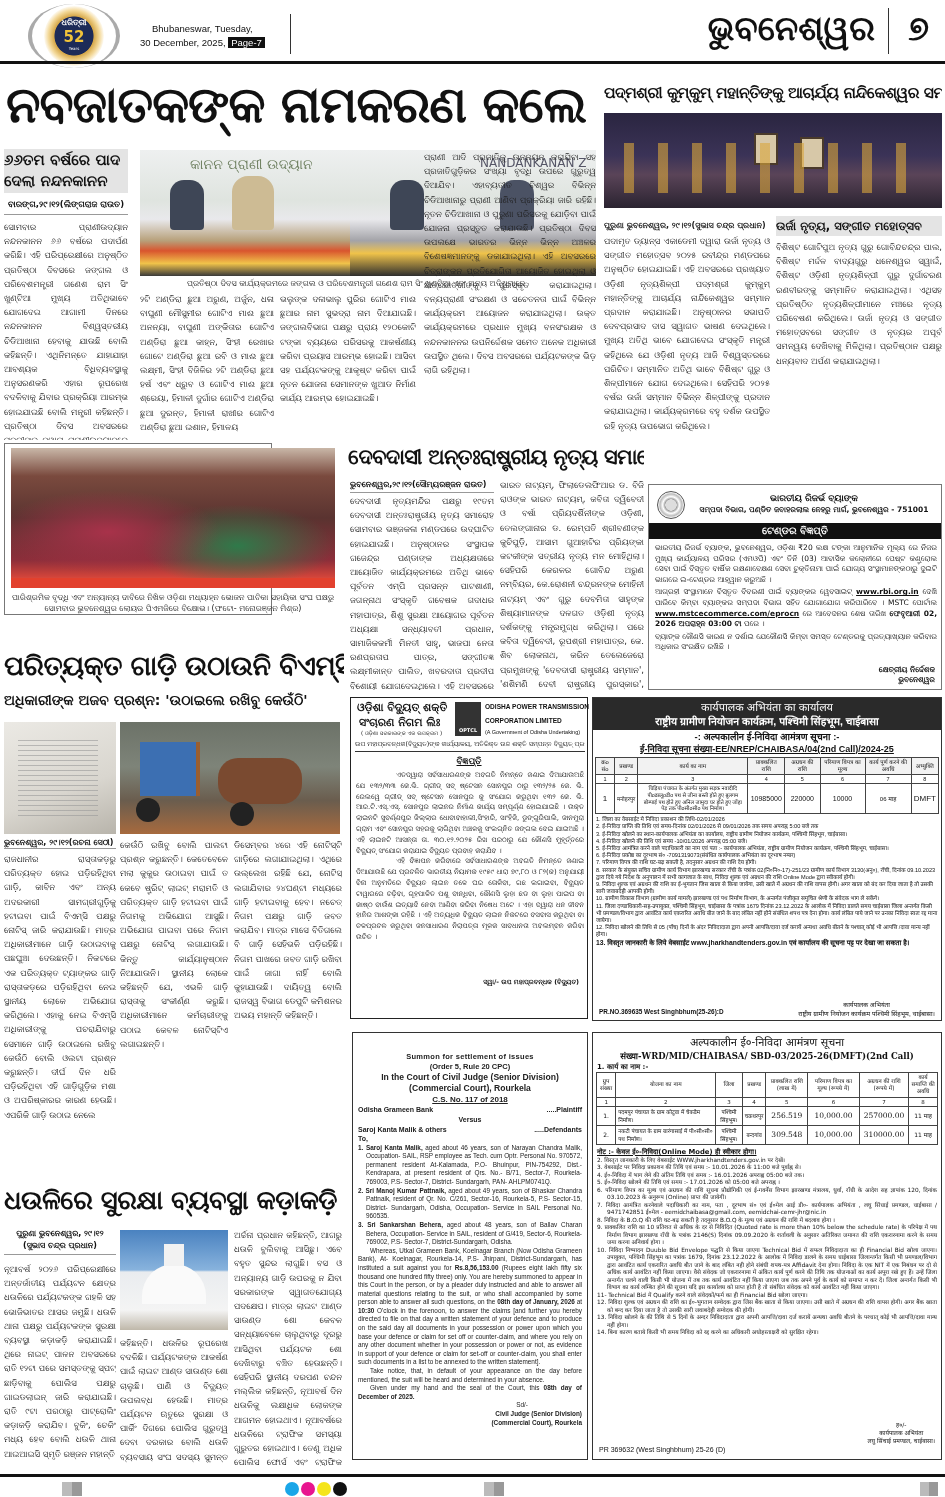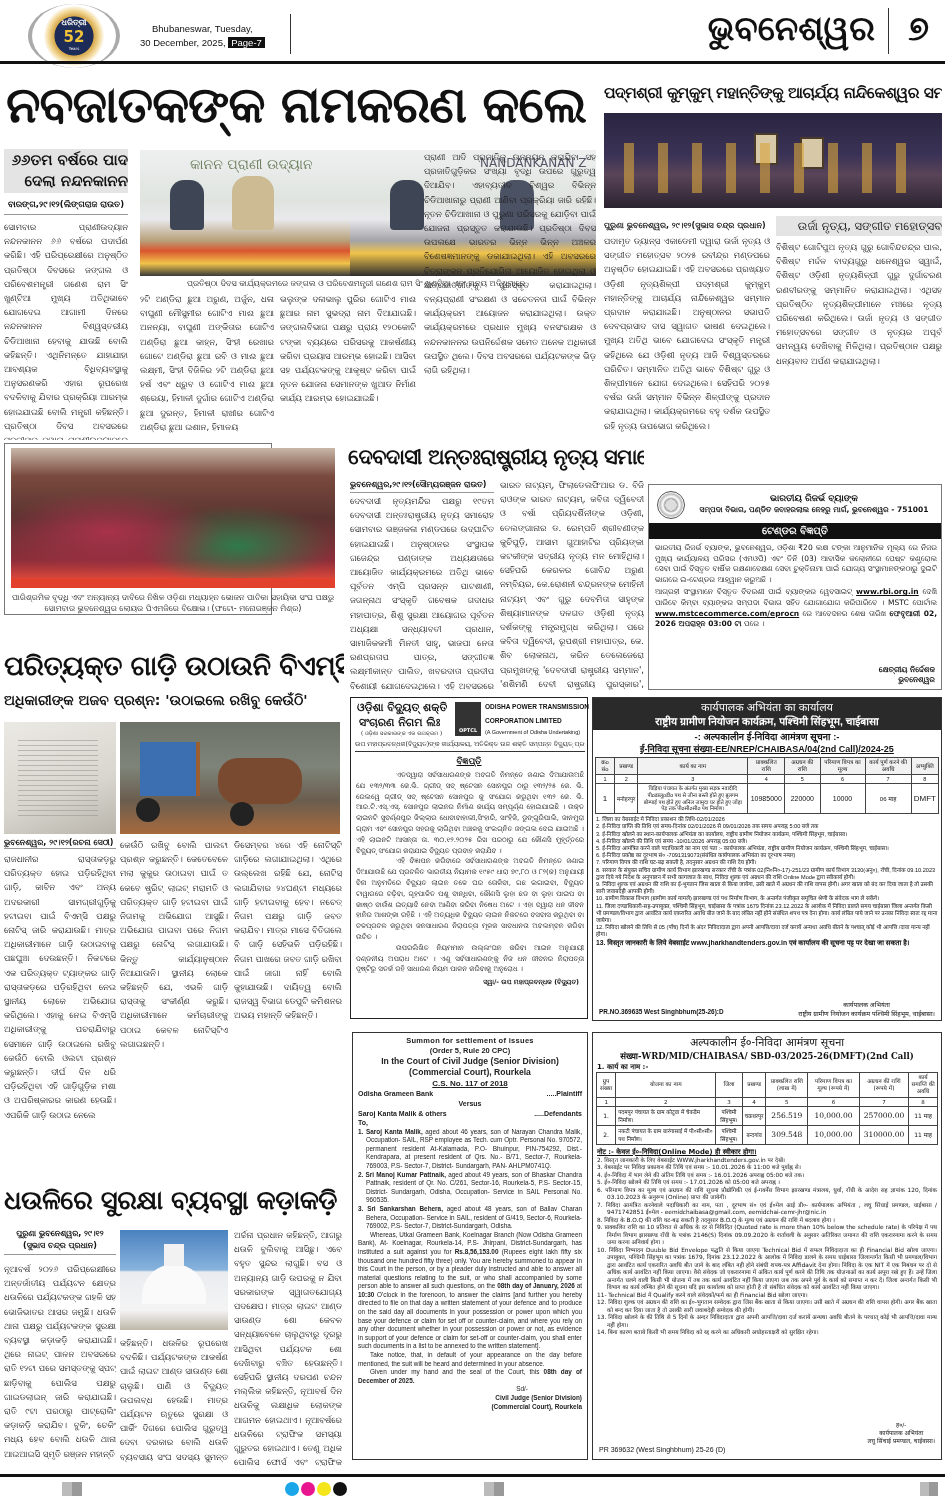--- a/index.html
+++ b/index.html
@@ -42,21 +42,21 @@
   <div class="abs" style="left:290px;top:14px;width:1px;height:40px;background:#333;"></div>
   <div class="abs" style="right:70px;top:8px;font-size:34px;font-weight:700;color:#111;">ଭୁବନେଶ୍ୱର</div>
   <div class="abs" style="right:56px;top:8px;width:1px;height:46px;background:#333;"></div>
   <div class="abs" style="right:16px;top:8px;font-size:34px;font-weight:700;color:#111;">୭</div>
 </div>
 <div class="abs rule" style="left:0;top:61px;width:945px;height:3px;"></div>
 
 <div class="abs hl" style="left:6px;top:70px;width:588px;font-size:50px;line-height:70px;letter-spacing:-1px;">ନବଜାତକଙ୍କ ନାମକରଣ କଲେ ମନ୍ତ୍ରୀ</div>
 
 <div class="abs" style="left:4px;top:149px;width:124px;height:44px;background:#e4e4e4;">
-  <div style="font-size:15px;line-height:21px;font-weight:700;text-align:right;padding-top:1px;">୬୬ତମ ବର୍ଷରେ ପାଦ ଦେଲା ନନ୍ଦନକାନନ</div>
+  <div style="font-size:15px;line-height:21px;font-weight:700;text-align:left;padding-top:1px;">୬୬ତମ ବର୍ଷରେ ପାଦ ଦେଲା ନନ୍ଦନକାନନ</div>
 </div>
 <div class="abs" style="left:4px;top:199px;width:124px;font-size:8.5px;font-weight:700;text-align:center;border-bottom:1px solid #999;padding-bottom:4px;">ବାରଙ୍ଗ,୨୯।୧୨(ଲିଙ୍ଗରାଜ ରାଉତ)</div>
 <div class="abs col-text" style="left:4px;top:220px;width:124px;height:220px;">ସୋମବାର ପ୍ରାଣୀଉଦ୍ୟାନ ନନ୍ଦନକାନନ ୬୬ ବର୍ଷରେ ପଦାର୍ପଣ କରିଛି। ଏହି ପରିପ୍ରେକ୍ଷୀରେ ଅନୁଷ୍ଠିତ ପ୍ରତିଷ୍ଠା ଦିବସରେ ଜଙ୍ଗଲ ଓ ପରିବେଶମନ୍ତ୍ରୀ ଗଣେଶ ରାମ ସିଂ ଖୁଣ୍ଟିଆ ମୁଖ୍ୟ ଅତିଥିଭାବେ ଯୋଗଦେଇ ଆଗାମୀ ଦିନରେ ନନ୍ଦନକାନନ ବିଶ୍ୱସ୍ତରୀୟ ଚିଡିଆଖାନା ହେବାକୁ ଯାଉଛି ବୋଲି କହିଛନ୍ତି। ଏଥିନିମନ୍ତେ ଯାହାଯାହା ଆବଶ୍ୟକ ବିଧିବ୍ୟବସ୍ଥାକୁ ଅନୁସରଣକରି ଏହାର ରୂପରେଖ ବଦଳିବାକୁ ଯିବାର ପ୍ରକ୍ରିୟା ଆରମ୍ଭ ହୋଇଯାଇଛି ବୋଲି ମନ୍ତ୍ରୀ କହିଛନ୍ତି। ପ୍ରତିଷ୍ଠା ଦିବସ ଅବସରରେ ମନ୍ତ୍ରୀଙ୍କ ଦ୍ୱାରା ପ୍ରାଣୀଉଦ୍ୟାନରେ ନବଜନ୍ମିତ ଶାବକମାନଙ୍କ ନାମକରଣ କରାଯାଇଛି। ଧଳା ବାଘୁଣୀ ରୁପାର</div>
 
 <div class="abs photo" style="left:140px;top:150px;width:210px;height:126px;background:linear-gradient(180deg,#eef0f0 0%,#dfe4df 40%,#e9e9ec 55%,#b7a07a 72%,#d9552e 80%,#f0c34a 90%,#3a3a3a 100%);">
   <div class="abs" style="left:50px;top:6px;font-size:14px;color:#6b7d5c;">କାନନ ପ୍ରାଣୀ ଉଦ୍ୟାନ</div>
   <div class="abs" style="left:30px;top:30px;width:34px;height:50px;background:#3e4656;border-radius:14px 14px 4px 4px;"></div>
   <div class="abs" style="left:92px;top:26px;width:42px;height:54px;background:#cdbb94;border-radius:16px 16px 4px 4px;"></div>
 </div>
 <div class="abs photo" style="left:350px;top:150px;width:246px;height:126px;background:linear-gradient(180deg,#eef0f0 0%,#dfe4df 40%,#e9e9ec 55%,#a3a3a8 72%,#f0c34a 82%,#2e2e2e 100%);">
@@ -70,21 +70,21 @@
 <div class="abs col-text" style="left:424px;top:150px;width:172px;height:290px;">ପ୍ରାଣୀ ଆଦି ପ୍ରଜାତିକୁ ଉନ୍ନୟନ କରାଯିବା ସହ ପ୍ରଜାତିଗୁଡ଼ିକର ସଂଖ୍ୟା ବୃଦ୍ଧି ଉପରେ ଗୁରୁତ୍ୱ ଦିଆଯିବ। ଏହାବ୍ୟତୀତ ବିଶ୍ୱର ବିଭିନ୍ନ ଚିଡିଆଖାନାରୁ ପ୍ରାଣୀ ଆଣିବା ପ୍ରକ୍ରିୟା ଜାରି ରହିଛି। ନୂତନ ଚିଡିଆଖାନା ଓ ପୁରୁଣା ପରିସରକୁ ଯୋଡ଼ିବା ପାଇଁ ଯୋଜନା ପ୍ରସ୍ତୁତ କରାଯାଉଛି। ପ୍ରତିଷ୍ଠା ଦିବସ ଉପଲକ୍ଷେ ଭାରତର ଭିନ୍ନ ଭିନ୍ନ ଅଞ୍ଚଳର ବିଶେଷଜ୍ଞମାନଙ୍କୁ ଡକାଯାଇଥିଲା। ଏହି ଅବସରରେ ଚିତ୍ରାଙ୍କନ ପ୍ରତିଯୋଗିତା ଆୟୋଜିତ ହୋଇଥିଲା ଓ ଛାତ୍ରଛାତ୍ରୀଙ୍କୁ ପୁରସ୍କୃତ କରାଯାଇଥିଲା। ବନ୍ୟପ୍ରାଣୀ ସଂରକ୍ଷଣ ଓ ସଚେତନତା ପାଇଁ ବିଭିନ୍ନ କାର୍ଯ୍ୟକ୍ରମ ଆୟୋଜନ କରାଯାଇଥିଲା। ଉକ୍ତ କାର୍ଯ୍ୟକ୍ରମରେ ପ୍ରଧାନ ମୁଖ୍ୟ ବନସଂରକ୍ଷକ ଓ ନନ୍ଦନକାନନର ଉପନିର୍ଦ୍ଦେଶକ ସମେତ ଅନେକ ଅଧିକାରୀ ଉପସ୍ଥିତ ଥିଲେ। ଦିବସ ଅବସରରେ ପର୍ଯ୍ୟଟକଙ୍କ ଭିଡ଼ ଲାଗି ରହିଥିଲା।</div>
 
 <div class="abs hl" style="left:604px;top:80px;width:338px;font-size:15.5px;line-height:26px;letter-spacing:-0.5px;">ପଦ୍ମଶ୍ରୀ କୁମ୍‌କୁମ୍ ମହାନ୍ତିଙ୍କୁ ଆଚାର୍ଯ୍ୟ ନାନ୍ଦିକେଶ୍ୱର ସମ୍ମାନ</div>
 <div class="abs photo" style="left:604px;top:113px;width:338px;height:95px;background:linear-gradient(180deg,#2a2540 0%,#3b3357 45%,#5a4458 65%,#2a2330 100%);">
   <div class="abs" style="left:150px;top:20px;width:24px;height:32px;background:#d7c8a8;border:2px solid #4a3a2a;"></div>
   <div class="abs" style="left:196px;top:24px;width:24px;height:32px;background:#d7c8a8;border:2px solid #4a3a2a;"></div>
   <div class="abs" style="left:20px;top:30px;width:300px;height:50px;background:repeating-linear-gradient(90deg,#d9a63c 0 10px,transparent 10px 34px);opacity:.6;"></div>
 </div>
 <div class="abs caption" style="left:604px;top:220px;width:165px;text-align:left;font-weight:700;white-space:nowrap;overflow:hidden;">ପୁରୁଣା ଭୁବନେଶ୍ୱର, ୨୯।୧୨(ସୁଭାସ ଚନ୍ଦ୍ର ପ୍ରଧାନ)</div>
 <div class="abs" style="left:776px;top:216px;width:166px;height:20px;background:#e4e4e4;">
-  <div style="font-size:11.5px;font-weight:400;text-align:right;line-height:20px;white-space:nowrap;">ଉର୍ଜା ନୃତ୍ୟ, ସଙ୍ଗୀତ ମହୋତ୍ସବ</div>
+  <div style="font-size:11.5px;font-weight:700;text-align:left;line-height:20px;white-space:nowrap;">ଉର୍ଜା ନୃତ୍ୟ, ସଙ୍ଗୀତ ମହୋତ୍ସବ</div>
 </div>
 <div class="abs col-text" style="left:604px;top:234px;width:166px;height:206px;">ପଦାମୃତ ଡ୍ୟାନ୍ସ ଏକାଡେମୀ ଦ୍ୱାରା ଉର୍ଜା ନୃତ୍ୟ ଓ ସଙ୍ଗୀତ ମହୋତ୍ସବ ୨୦୨୫ ରବୀନ୍ଦ୍ର ମଣ୍ଡପରେ ଅନୁଷ୍ଠିତ ହୋଇଯାଇଛି। ଏହି ଅବସରରେ ପ୍ରଖ୍ୟାତ ଓଡ଼ିଶୀ ନୃତ୍ୟଶିଳ୍ପୀ ପଦ୍ମଶ୍ରୀ କୁମ୍‌କୁମ୍ ମହାନ୍ତିଙ୍କୁ ଆଚାର୍ଯ୍ୟ ନାନ୍ଦିକେଶ୍ୱର ସମ୍ମାନ ପ୍ରଦାନ କରାଯାଇଛି। ଅନୁଷ୍ଠାନର ସଭାପତି ଦେବପ୍ରସାଦ ଦାସ ସ୍ୱାଗତ ଭାଷଣ ଦେଇଥିଲେ। ମୁଖ୍ୟ ଅତିଥି ଭାବେ ଯୋଗଦେଇ ସଂସ୍କୃତି ମନ୍ତ୍ରୀ କହିଥିଲେ ଯେ ଓଡ଼ିଶୀ ନୃତ୍ୟ ଆଜି ବିଶ୍ୱସ୍ତରରେ ପରିଚିତ। ସମ୍ମାନିତ ଅତିଥି ଭାବେ ବିଶିଷ୍ଟ ଗୁରୁ ଓ ଶିଳ୍ପୀମାନେ ଯୋଗ ଦେଇଥିଲେ। ସେହିପରି ୨୦୨୫ ବର୍ଷର ଉର୍ଜା ସମ୍ମାନ ବିଭିନ୍ନ ଶିଳ୍ପୀଙ୍କୁ ପ୍ରଦାନ କରାଯାଇଥିଲା। କାର୍ଯ୍ୟକ୍ରମରେ ବହୁ ଦର୍ଶକ ଉପସ୍ଥିତ ରହି ନୃତ୍ୟ ଉପଭୋଗ କରିଥିଲେ।</div>
 <div class="abs col-text" style="left:776px;top:240px;width:166px;height:200px;">ବିଶିଷ୍ଟ ଗୋଟିପୁଅ ନୃତ୍ୟ ଗୁରୁ ଗୋବିନ୍ଦଚନ୍ଦ୍ର ପାଲ, ବିଶିଷ୍ଟ ମର୍ଦ୍ଦଳ ବାଦ୍ୟଗୁରୁ ଧନେଶ୍ୱର ସ୍ୱାଇଁ, ବିଶିଷ୍ଟ ଓଡ଼ିଶୀ ନୃତ୍ୟଶିଳ୍ପୀ ଗୁରୁ ଦୁର୍ଗାଚରଣ ରଣବୀରଙ୍କୁ ସମ୍ମାନିତ କରାଯାଇଥିଲା। ଏଥିସହ ପ୍ରତିଷ୍ଠିତ ନୃତ୍ୟଶିଳ୍ପୀମାନେ ମଞ୍ଚରେ ନୃତ୍ୟ ପରିବେଷଣ କରିଥିଲେ। ଉର୍ଜା ନୃତ୍ୟ ଓ ସଙ୍ଗୀତ ମହୋତ୍ସବରେ ସଙ୍ଗୀତ ଓ ନୃତ୍ୟର ଅପୂର୍ବ ସମନ୍ୱୟ ଦେଖିବାକୁ ମିଳିଥିଲା। ପ୍ରତିଷ୍ଠାନ ପକ୍ଷରୁ ଧନ୍ୟବାଦ ଅର୍ପଣ କରାଯାଇଥିଲା।</div>
 
 <div class="abs box" style="left:4px;top:443px;width:268px;height:172px;">
   <div class="abs photo" style="left:6px;top:4px;width:324px;height:140px;background:radial-gradient(ellipse at 30% 60%,#a8324a 0%,transparent 35%),radial-gradient(ellipse at 70% 70%,#2f7a4a 0%,transparent 30%),linear-gradient(180deg,#c9b7a8 0%,#7a4a3e 20%,#5a3330 50%,#8c2e3a 80%,#d2443a 92%,#f07050 100%);">
     <div class="abs" style="left:0;bottom:0;width:324px;height:10px;background:#e2412e;"></div>
   </div>
   <div class="abs caption" style="left:4px;top:148px;width:328px;white-space:nowrap;overflow:hidden;">ପାରିଶ୍ରମିକ ବୃଦ୍ଧି ଏବଂ ଅନ୍ୟାନ୍ୟ ଦାବିରେ ନିଖିଳ ଓଡ଼ିଶା ମଧ୍ୟାହ୍ନ ଭୋଜନ ପାଚିକା ସହାୟିକା ସଂଘ ପକ୍ଷରୁ</div>
   <div class="abs caption" style="left:4px;top:159px;width:328px;white-space:nowrap;overflow:hidden;">ସୋମବାର ଭୁବନେଶ୍ୱର ଲୋୟର ପିଏମଜିରେ ବିକ୍ଷୋଭ। (ଫଟୋ- ମନୋରଞ୍ଜନ ମିଶ୍ର)</div>
@@ -104,20 +104,21 @@
     <p style="margin-bottom:2px;">ଭାରତୀୟ ରିଜର୍ଭ ବ୍ୟାଙ୍କ, ଭୁବନେଶ୍ୱର, ଓଡ଼ିଶା ₹20 ଲକ୍ଷ ଟଙ୍କା ଆନୁମାନିକ ମୂଲ୍ୟ ରେ ନିଜର ମୁଖ୍ୟ କାର୍ଯ୍ୟାଳୟ ପରିସର (ଏମଓପି) ଏବଂ ତିନି (03) ଆବାସିକ କଲୋନୀରେ ପେଷ୍ଟ କଣ୍ଟ୍ରୋଲ ସେବା ପାଇଁ ବିସ୍ତୃତ ବାର୍ଷିକ ରକ୍ଷଣାବେକ୍ଷଣ ସେବା ଚୁକ୍ତିନାମା ପାଇଁ ଯୋଗ୍ୟ ସଂସ୍ଥାମାନଙ୍କଠାରୁ ଦୁଇଟି ଭାଗରେ ଇ-ଟେଣ୍ଡର ଆହ୍ୱାନ କରୁଅଛି ।</p>
     <p style="margin-bottom:2px;">
       <span>ଆଗ୍ରହୀ ସଂସ୍ଥାମାନେ ବିସ୍ତୃତ ବିବରଣୀ ପାଇଁ ବ୍ୟାଙ୍କର ୱେବସାଇଟ୍</span>
       <a style="color:#111;text-decoration:underline;font-weight:700;">www.rbi.org.in</a>
       <span>ଦେଖି ପାରିବେ କିମ୍ବା ବ୍ୟାଙ୍କର ସମ୍ପଦା ବିଭାଗ ସହିତ ଯୋଗାଯୋଗ କରିପାରିବେ । MSTC ପୋର୍ଟାଲ</span>
       <a style="color:#111;text-decoration:underline;font-weight:700;">www.mstcecommerce.com/eprocn</a>
       <span>ରେ ଆବେଦନର ଶେଷ ତାରିଖ</span>
       <b>ଫେବୃଆରୀ 02, 2026 ଅପରାହ୍ନ 03:00 ଟା</b>
       <span>ପରେ ।</span>
     </p>
+    <p>ବ୍ୟାଙ୍କ କୌଣସି କାରଣ ନ ଦର୍ଶାଇ ଯେକୌଣସି କିମ୍ବା ସମସ୍ତ ଟେଣ୍ଡରକୁ ପ୍ରତ୍ୟାଖ୍ୟାନ କରିବାର ଅଧିକାର ସଂରକ୍ଷିତ ରଖିଛି ।</p>
   </div>
   <div class="abs" style="right:6px;bottom:4px;text-align:right;font-size:7.5px;font-weight:700;line-height:10px;">
     <div>କ୍ଷେତ୍ରୀୟ ନିର୍ଦ୍ଦେଶକ</div>
     <div>ଭୁବନେଶ୍ୱର</div>
   </div>
 </div>
 
 <div class="abs hl" style="left:4px;top:646px;width:340px;font-size:27px;line-height:40px;letter-spacing:-0.6px;">ପରିତ୍ୟକ୍ତ ଗାଡ଼ି ଉଠାଉନି ବିଏମ୍‌ସି</div>
 <div class="abs hl" style="left:4px;top:690px;width:340px;font-size:14px;line-height:20px;">ଅଧିକାରୀଙ୍କ ଅଜବ ପ୍ରଶ୍ନ: 'ଉଠାଇଲେ ରଖିବୁ କେଉଁଠି'</div>
 <div class="abs photo" style="left:4px;top:722px;width:112px;height:112px;background:linear-gradient(160deg,#ebe9e4 0%,#d9d6cf 60%,#b8b4ab 100%);">
@@ -155,26 +156,25 @@
     <div style="position:absolute;bottom:3px;width:100%;text-align:center;font-size:5px;color:#fff;font-weight:700;">OPTCL</div>
   </div>
   <div class="abs lib" style="left:134px;top:4px;font-size:8px;font-weight:700;transform:scaleX(.82);transform-origin:left;white-space:nowrap;">ODISHA POWER TRANSMISSION</div>
   <div class="abs lib" style="left:134px;top:18px;font-size:8px;font-weight:700;transform:scaleX(.82);transform-origin:left;white-space:nowrap;">CORPORATION LIMITED</div>
   <div class="abs lib" style="left:134px;top:31px;font-size:5.5px;white-space:nowrap;">(A Government of Odisha Undertaking)</div>
   <div class="abs" style="left:4px;top:42px;width:230px;font-size:6.5px;white-space:nowrap;overflow:hidden;border-bottom:1px solid #333;padding-bottom:3px;">ଉପ ମହାପ୍ରବନ୍ଧକ(ବିଦ୍ୟୁତ)ଙ୍କ କାର୍ଯ୍ୟାଳୟ, ଅତିରିକ୍ତ ଉଚ୍ଚ ଶକ୍ତି ସମ୍ପନ୍ନ ବିଦ୍ୟୁତ୍ ପ୍ରକଳ୍ପ ବିଭାଗ, ବଲାଙ୍ଗୀର</div>
   <div class="abs" style="left:0;top:58px;width:236px;text-align:center;font-size:9px;font-weight:700;text-decoration:underline;">ବିଜ୍ଞପ୍ତି</div>
   <div class="abs small" style="left:5px;top:72px;width:228px;text-align:justify;font-size:7px;line-height:10.8px;">
     <p style="text-indent:40px;">ଏତଦ୍ୱାରା ସର୍ବସାଧାରଣଙ୍କ ଅବଗତି ନିମନ୍ତେ ଜଣାଇ ଦିଆଯାଉଅଛି ଯେ ୧୩୨/୩୩ କେ.ଭି. ଗ୍ରୀଡ୍ ସବ୍ ଷ୍ଟେସନ ସୋନପୁର ଠାରୁ ୧୩୨/୨୫ କେ. ଭି. ରେଲୱେ ଗ୍ରୀଡ୍ ସବ୍ ଷ୍ଟେସନ ସୋନପୁର କୁ ସଂଯୋଗ କରୁଥିବା ୧୩୨ କେ. ଭି. ଆର.ଟି.ଏସ୍.ଏସ୍. ସୋନପୁର ଲାଇନର ନିର୍ମାଣ କାର୍ଯ୍ୟ ସମ୍ପୂର୍ଣ୍ଣ ହୋଇଯାଇଛି । ଉକ୍ତ ଲାଇନଟି ସୁବର୍ଣ୍ଣପୁର ଜିଲ୍ଲାର ଧୋବାବାହାଲୀ,ସିଂହାରି, ସାଂହିଜି, ଡୁଙ୍ଗୁରିପାଲି, ଜାନମୁରା ଗ୍ରାମ ଏବଂ ସୋନପୁର ସହରକୁ ଲାଗିଥିବା ଅଞ୍ଚଳକୁ ସଂଲଗ୍ନିତ ଜଙ୍ଗଲ ଦେଇ ଯାଇଅଛି । ଏହି ଲାଇନଟି ଆସନ୍ତା ତା. ୩୦.୧୨.୨୦୨୫ ରିଖ ପରଠାରୁ ଯେ କୌଣସି ମୁହୂର୍ତ୍ତରେ ବିଦ୍ୟୁତ୍ ସଂଯୋଗ କରାଯାଇ ବିଦ୍ୟୁତ ପ୍ରବାହ କରାଯିବ ।</p>
     <p style="text-indent:40px;">ଏହି ବିଜ୍ଞାପନ କରିବାରେ ସର୍ବସାଧାରଣଙ୍କ ଅବଗତି ନିମନ୍ତେ ଜଣାଇ ଦିଆଯାଉଛି ଯେ ପ୍ରଚଳିତ ଭାରତୀୟ ନିୟାମକ ୧୯୫୯ ଧାରା ୭୯,୮୦ ଓ ୮୨(କ) ଅନୁଯାୟୀ ବିନା ଅନୁମତିରେ ବିଦ୍ୟୁତ ଲାଇନ ତଳେ ଘର ତୋଳିବା, ଗଛ ଲଗାଇବା, ବିଦ୍ୟୁତ ଟାୱାରରେ ଚଢ଼ିବା, ଗୃହପାଳିତ ପଶୁ ବାନ୍ଧିବା, କୌଣସି ଲୁହା ଛଡ ବା ଲୁହା ପାଇପ ବା କାଷ୍ଠ ବାଉଁଶ ଇତ୍ୟାଦି ନେବା ଆଣିବା କରିବା ନିଷେଧ ଅଟେ । ଏହା ଦ୍ୱାରା ଧନ ଜୀବନ ହାନିର ଆଶଙ୍କା ରହିଛି । ଏହି ଅତ୍ୟଧିକ ବିଦ୍ୟୁତ ଲାଇନ ନିକଟରେ ବସବାସ କରୁଥିବା ବା ଚଳପ୍ରଚଳ କରୁଥିବା ଜନସାଧାରଣ ନିରାପତ୍ତା ମୂଳକ ସାବଧାନତା ଅବଲମ୍ବନ କରିବା ଉଚିତ ।</p>
-    <p style="text-indent:40px;">ଉପରଲିଖିତ ନିୟମମାନ ଉଲ୍ଲଂଘନ କରିବା ଆଇନ ଅନୁଯାୟୀ ଦଣ୍ଡନୀୟ ଅପରାଧ ଅଟେ । ଏଣୁ ସର୍ବସାଧାରଣଙ୍କୁ ନିଜ ଧନ ଜୀବନର ନିରାପତ୍ତା ଦୃଷ୍ଟିରୁ ସତର୍କ ରହି ସାଧାରଣ ନିୟମ ପାଳନ କରିବାକୁ ଅନୁରୋଧ ।</p>
   </div>
   <div class="abs" style="right:8px;top:280px;font-size:6.5px;font-weight:700;">ସ୍ୱା/- ଉପ ମହାପ୍ରବନ୍ଧକ (ବିଦ୍ୟୁତ)</div>
 </div>
 
-<div class="abs box ad lib" style="left:352px;top:1032px;width:236px;height:428px;border:1.5px solid #333;padding:3px 5px;font-size:6.4px;line-height:8.6px;color:#222;">
+<div class="abs box ad lib" style="left:352px;top:1032px;width:236px;height:428px;border:1.5px solid #333;padding:19px 5px;font-size:6.4px;line-height:8.6px;color:#222;">
   <div style="text-align:center;font-weight:700;font-size:7.5px;line-height:10px;letter-spacing:.3px;">Summon for settlement of issues</div>
   <div style="text-align:center;font-weight:700;font-size:7.5px;line-height:10px;">(Order 5, Rule 20 CPC)</div>
   <div style="text-align:center;font-weight:700;font-size:8.6px;line-height:11px;white-space:nowrap;">In the Court of Civil Judge (Senior Division)</div>
   <div style="text-align:center;font-weight:700;font-size:8.6px;line-height:11px;">(Commercial Court), Rourkela</div>
   <div style="text-align:center;font-weight:700;font-size:8px;line-height:11px;text-decoration:underline;">C.S. No. 117 of 2018</div>
   <div style="display:flex;justify-content:space-between;font-weight:700;font-size:7px;line-height:10px;">
     <span>Odisha Grameen Bank</span>
     <span>.....Plaintiff</span>
   </div>
   <div style="text-align:center;font-weight:700;font-size:7px;line-height:10px;">Versus</div>

